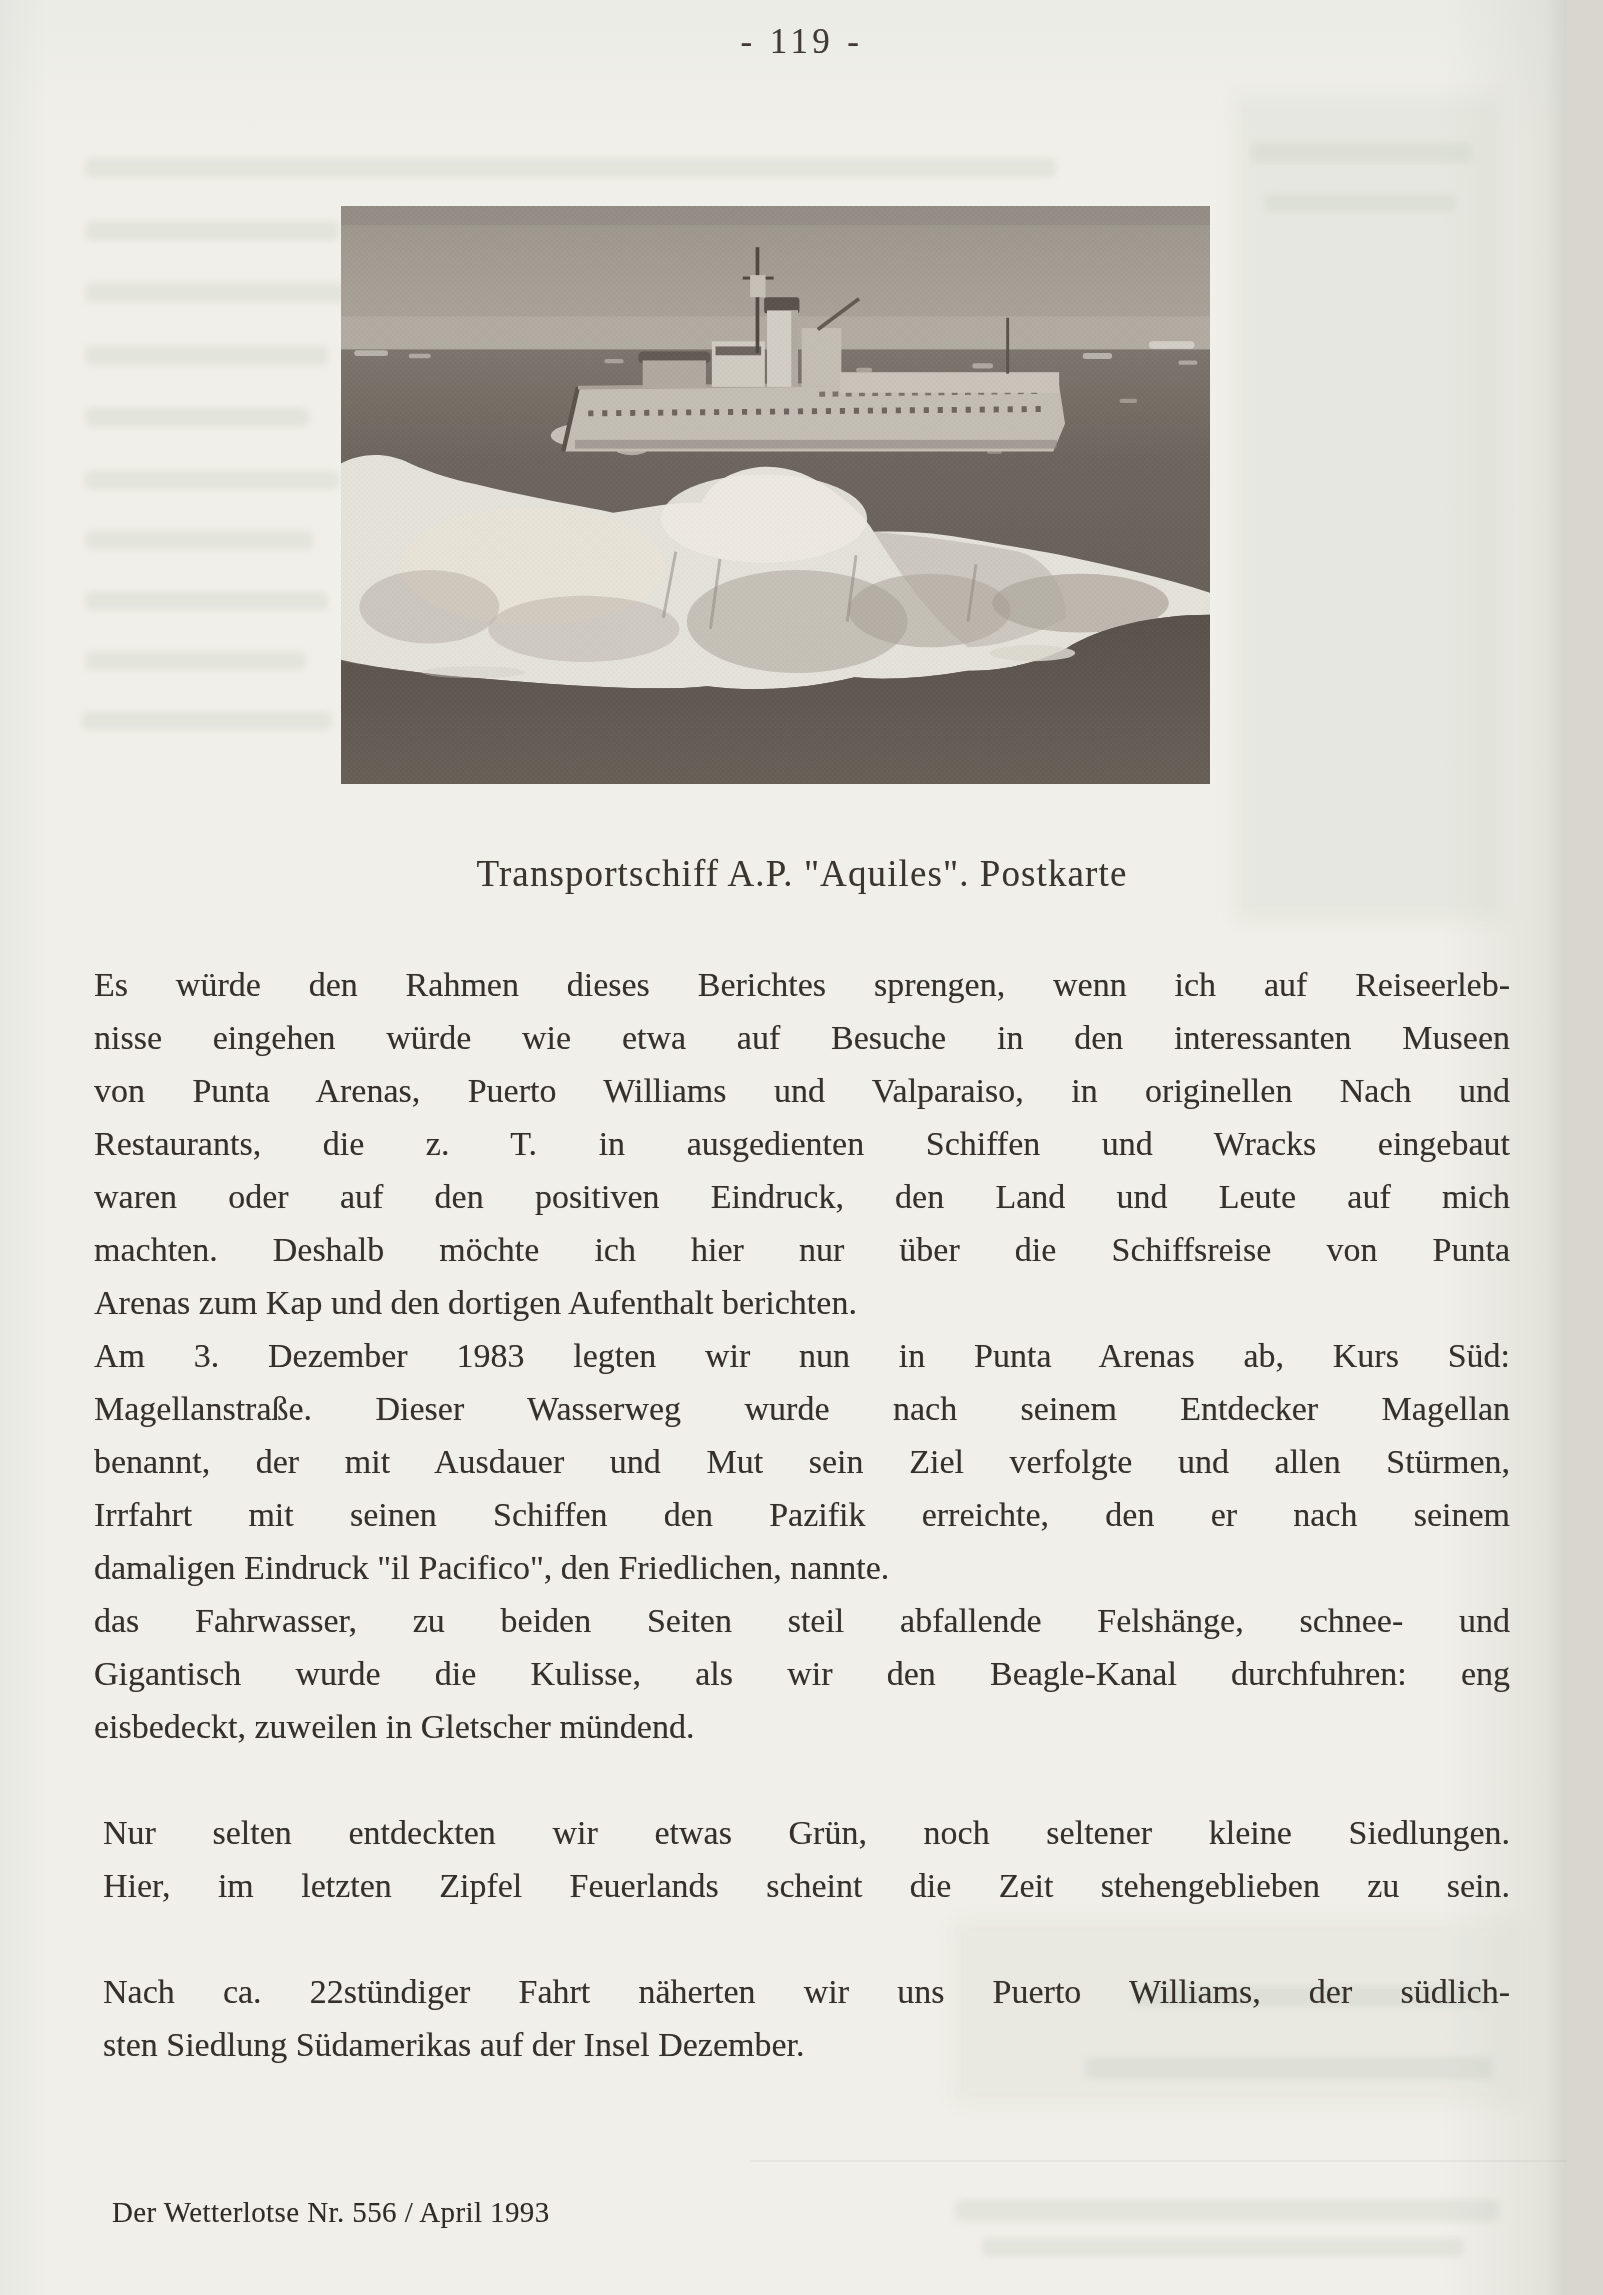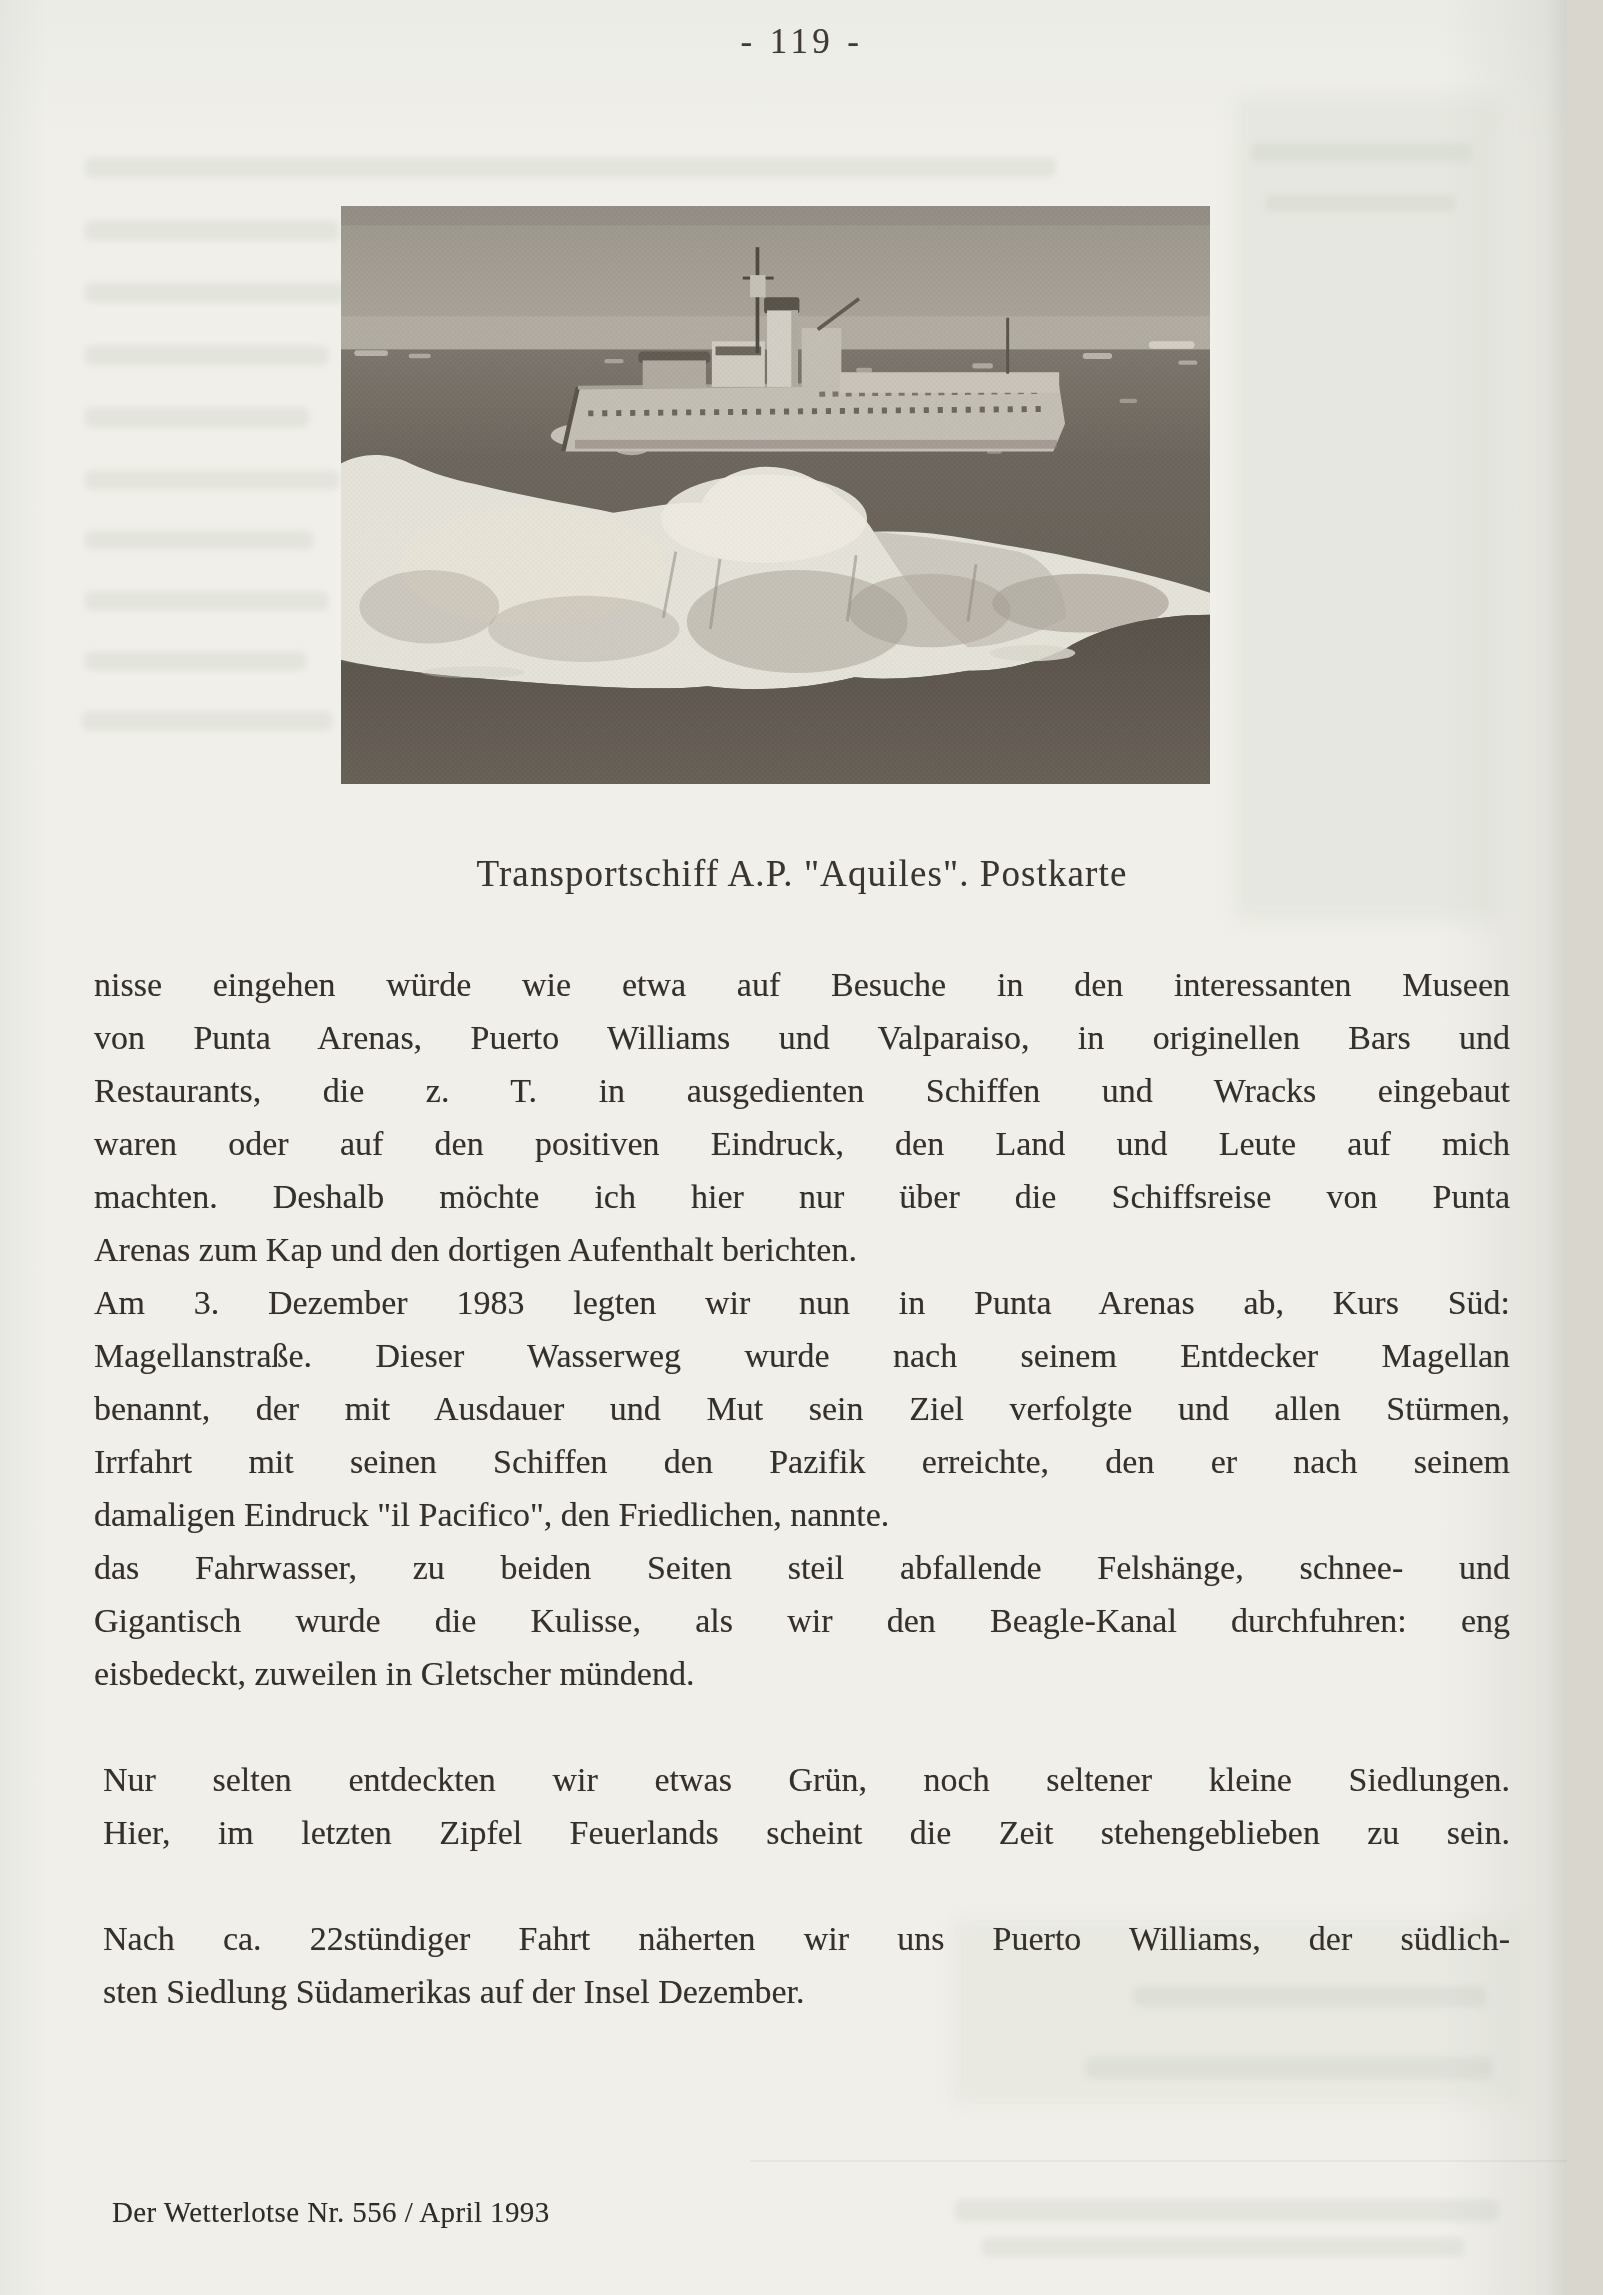--- a/index.html
+++ b/index.html
@@ -216,22 +216,23 @@
 
       <rect x="0" y="0" width="1181" height="786" fill="url(#dots)" opacity="0.55"></rect>
       <rect x="0" y="0" width="1181" height="786" fill="#7d6f58" opacity="0.07"></rect>
     </svg>
   </div>
 
   <div class="caption">Transportschiff A.P. "Aquiles". Postkarte</div>
 
   <div class="bodytext">
     <div class="para">
+      <div class="line">Es würde den Rahmen dieses Berichtes sprengen, wenn ich auf Reiseerleb-</div>
       <div class="line">nisse eingehen würde wie etwa auf Besuche in den interessanten Museen</div>
-      <div class="line">von Punta Arenas, Puerto Williams und Valparaiso, in originellen Bars und</div>
+      <div class="line">von Punta Arenas, Puerto Williams und Valparaiso, in originellen Nach und</div>
       <div class="line">Restaurants, die z. T. in ausgedienten Schiffen und Wracks eingebaut</div>
       <div class="line">waren oder auf den positiven Eindruck, den Land und Leute auf mich</div>
       <div class="line">machten. Deshalb möchte ich hier nur über die Schiffsreise von Punta</div>
       <div class="line rag">Arenas zum Kap und den dortigen Aufenthalt berichten.</div>
     </div>
     <div class="para">
       <div class="line">Am 3. Dezember 1983 legten wir nun in Punta Arenas ab, Kurs Süd:</div>
       <div class="line">Magellanstraße. Dieser Wasserweg wurde nach seinem Entdecker Magellan</div>
       <div class="line">benannt, der mit Ausdauer und Mut sein Ziel verfolgte und allen Stürmen,</div>
       <div class="line">Irrfahrt mit seinen Schiffen den Pazifik erreichte, den er nach seinem</div>

